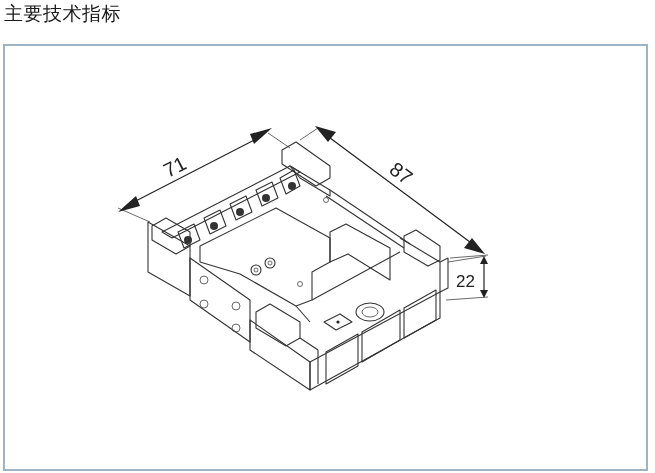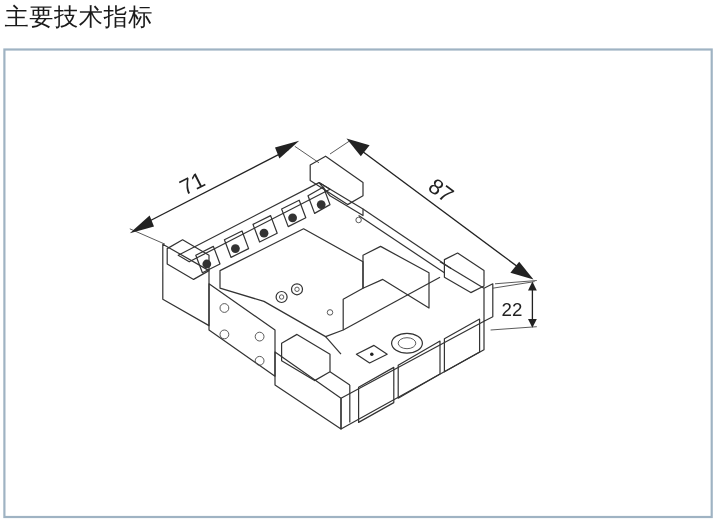--- a/index.html
+++ b/index.html
@@ -1,17 +1,17 @@
 <!DOCTYPE html>
 <html><head>
   <meta charset="utf-8">
   <style>
     html, body { margin:0; padding:0; background:#ffffff; }
     body { width:655px; height:473px; position:relative; overflow:hidden; font-family:"DejaVu Sans", sans-serif; }
-    .title { position:absolute; left:4px; top:1px; font-size:22px; color:#1a1a1a; letter-spacing:0.5px; font-weight:500; }
+    .title { position:absolute; left:4px; top:1px; font-size:19px; color:#1a1a1a; letter-spacing:0.5px; font-weight:500; }
     .frame { position:absolute; left:3px; top:44px; width:641px; height:423px; border:2px solid #9fb3c3; box-sizing:content-box; background:#fff; }
     svg { position:absolute; left:0; top:0; }
     .ln { fill:none; stroke:#333; stroke-width:1.1; stroke-linejoin:round; }
     .thin { fill:none; stroke:#444; stroke-width:0.8; }
     .dim { fill:none; stroke:#222; stroke-width:1.2; }
     .dimtxt { font-family:"Liberation Sans", sans-serif; fill:#222; font-size:20px; }
   </style>
 </head>
 <body>
 

